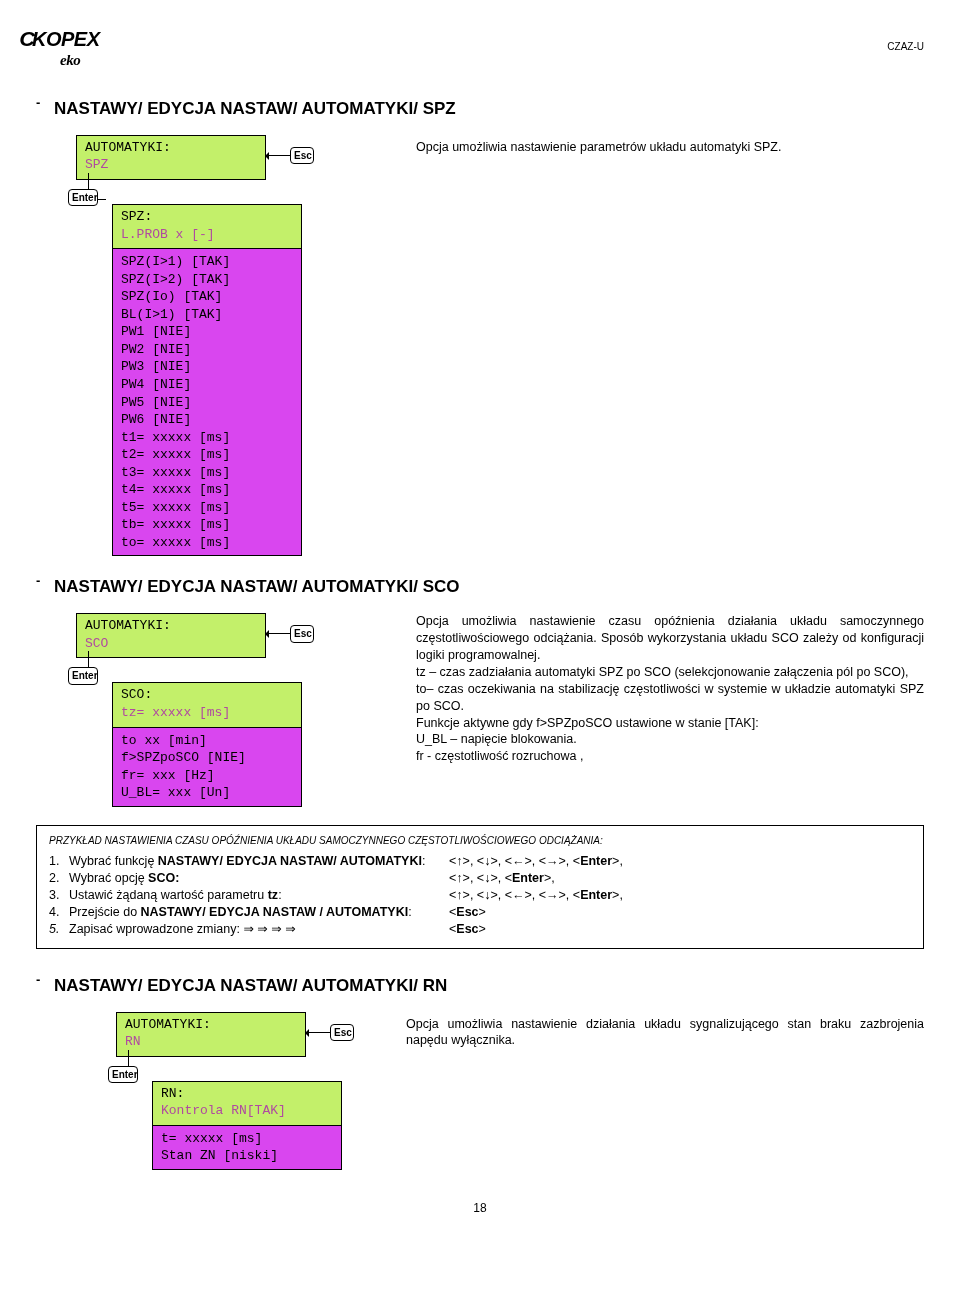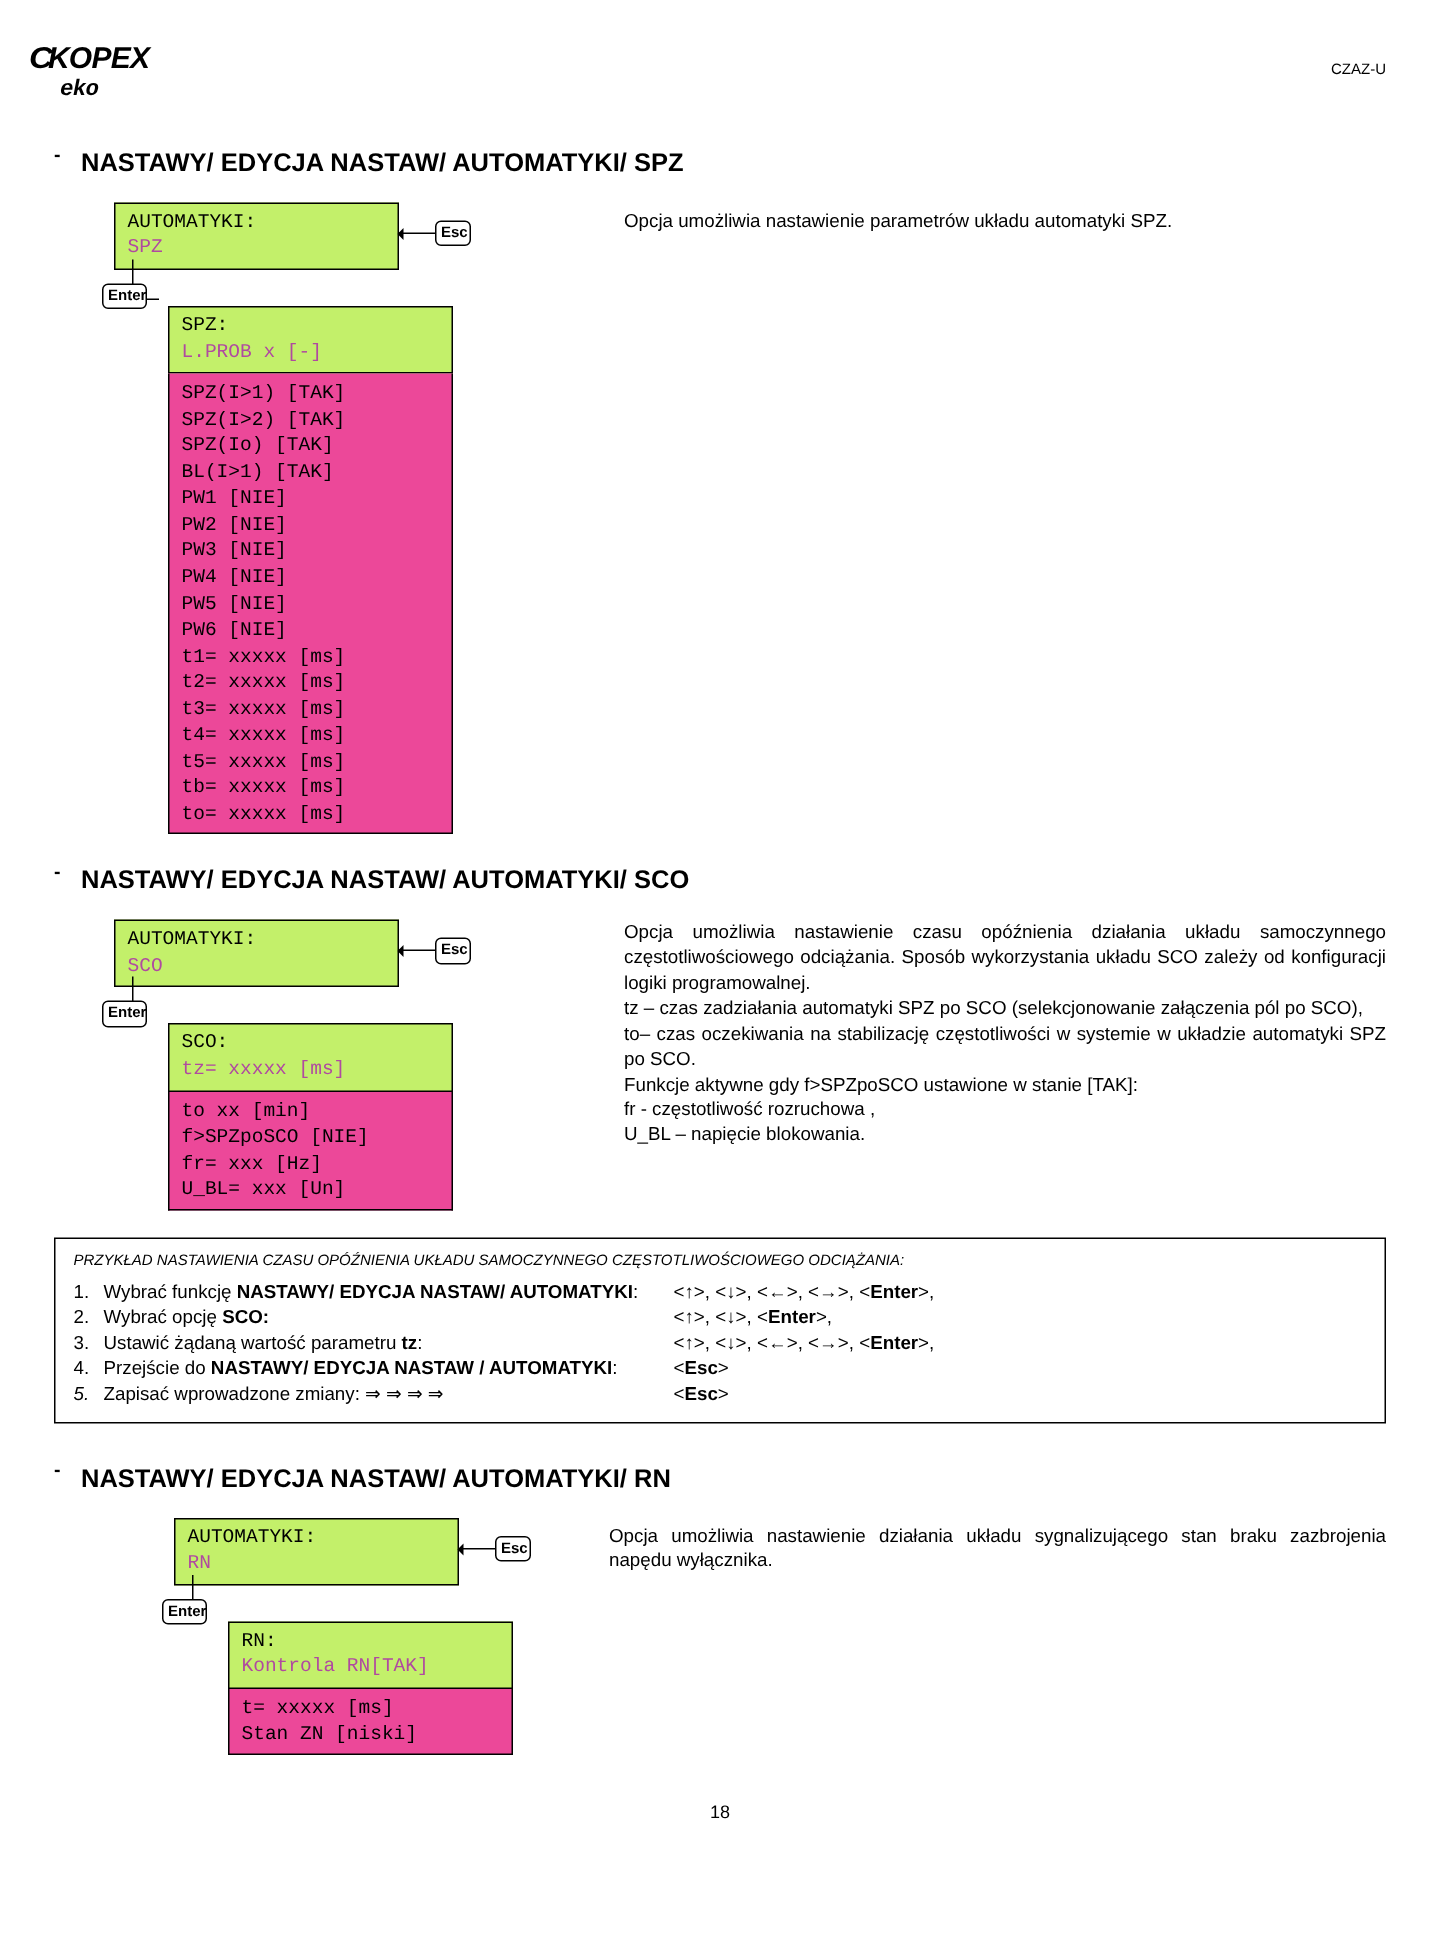--- a/index.html
+++ b/index.html
@@ -25,27 +25,27 @@
   }
   .logo-kopex {
     font-family: Liberation Sans, sans-serif;
     font-weight: 900;
     font-size: 20px;
     font-style: italic;
     letter-spacing: -0.5px;
   }
   .logo-c { display:inline-block; transform: scaleX(1.1); margin-right:-2px; }
   .logo-eko {
-    font-family: Liberation Mono, monospace;
+    font-family: Liberation Serif, serif;
     font-size: 15px;
     font-weight: 700;
     font-style: italic;
     letter-spacing: -0.5px;
     margin-top:-3px;
-    margin-left:20px;
+    margin-left:40px;
   }
   .model {
     position:absolute;
     top: 16px;
     right: 0;
     font-size: 10px;
   }
   .section-title {
     font-weight: 700;
     font-size: 17px;
@@ -64,21 +64,21 @@
   }
   .menu-box .l1 { color: #000; }
   .menu-box .l2 { color: #b04aa0; }
   .list-box {
     border: 1px solid #000;
     border-top: none;
     padding: 4px 8px;
     font-family: "Courier New", monospace;
     font-size: 13px;
     width: 190px;
-    background:#ec4899;
+    background:#d946ef;
   }
   .diagram-row { display:flex; align-items:flex-start; margin-top:4px;justify-content:center; }
   .col-diagram { width: 310px; position:relative; }
   .col-text { flex:1; padding-left: 30px; }
   .esc-btn, .enter-btn {
     display:inline-block;
     border:1.5px solid #000;
     border-radius:4px;
     font-family: Arial, sans-serif;
     font-weight:700;
@@ -199,22 +199,22 @@
           <div>fr=    xxx  [Hz]</div>
           <div>U_BL=  xxx  [Un]</div>
         </div>
     </div>
   </div>
   <div class="col-text note-text" style="padding-top:0;">
     <div>Opcja umożliwia nastawienie czasu opóźnienia działania układu samoczynnego częstotliwościowego odciążania. Sposób wykorzystania układu SCO zależy od konfiguracji logiki programowalnej.</div>
     <div>tz – czas zadziałania automatyki SPZ po SCO (selekcjonowanie załączenia pól po SCO),</div>
     <div>to– czas oczekiwania na stabilizację częstotliwości w systemie w układzie automatyki SPZ po SCO.</div>
     <div>Funkcje aktywne gdy f&gt;SPZpoSCO ustawione w  stanie [TAK]:</div>
+    <div>U_BL – napięcie blokowania.</div>
     <div>fr - częstotliwość rozruchowa ,</div>
-    <div>U_BL – napięcie blokowania.</div>
   </div>
 </div>
 
 <div class="example-box">
   <div class="example-title">PRZYKŁAD NASTAWIENIA CZASU OPÓŹNIENIA UKŁADU SAMOCZYNNEGO CZĘSTOTLIWOŚCIOWEGO ODCIĄŻANIA:</div>
   <div class="ex-list" id="ex-list">
       <div class="ex-row">
         <div class="ex-num">1.</div>
         <div class="ex-label">Wybrać funkcję <b>NASTAWY/ EDYCJA NASTAW/ AUTOMATYKI</b>:</div>
         <div class="ex-keys"><span>&lt;<b>↑</b>&gt;</span>, <span>&lt;<b>↓</b>&gt;</span>, <span>&lt;<b>←</b>&gt;</span>, <span>&lt;<b>→</b>&gt;</span>, <span>&lt;<b>Enter</b>&gt;</span>,</div>

